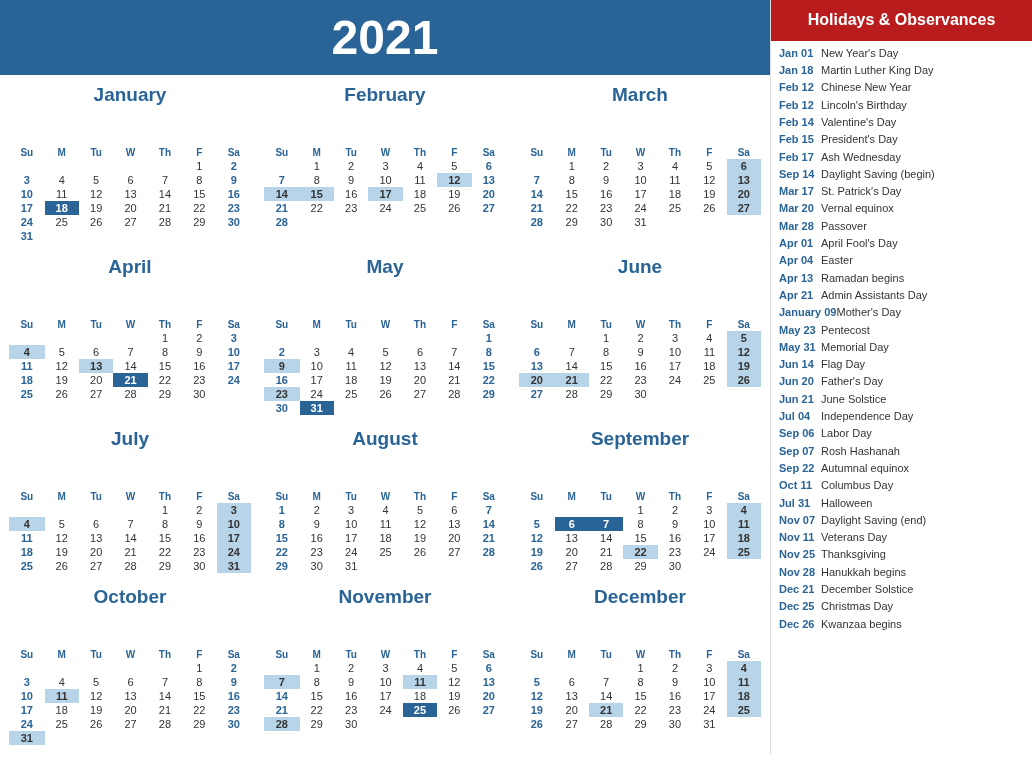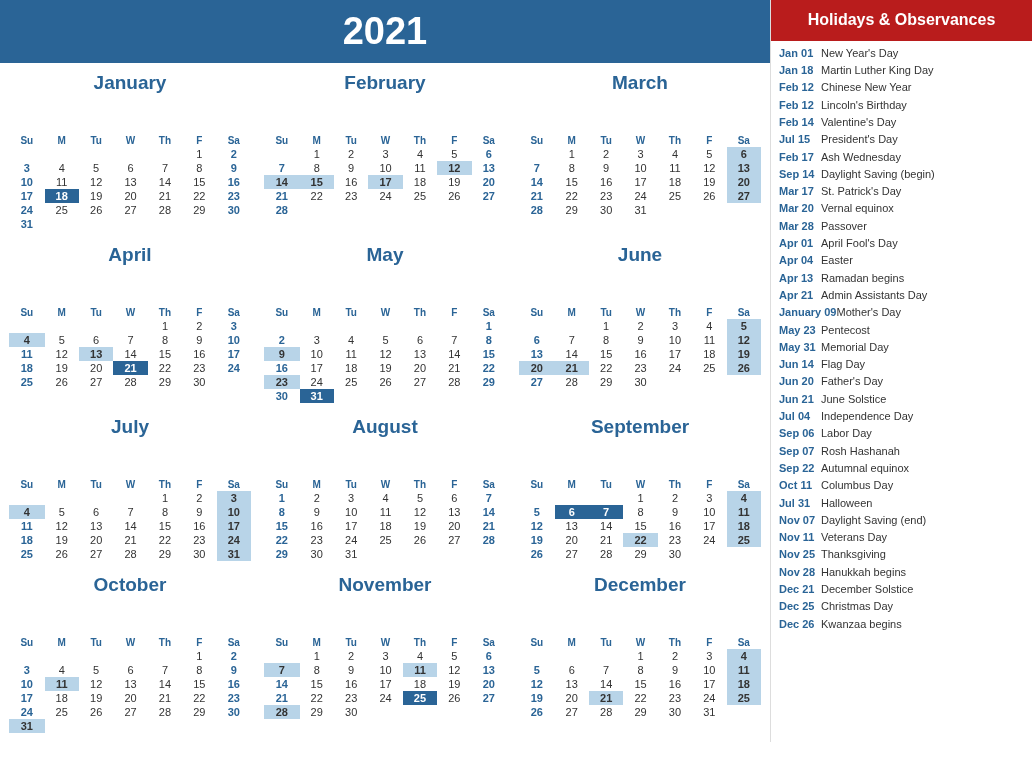--- a/index.html
+++ b/index.html
@@ -15,21 +15,21 @@
       width: 100%;
     }
     .header {
       background: #2a6496;
       text-align: center;
       padding: 10px 0;
       width: 770px;
     }
     .header h1 {
       color: #fff;
-      font-size: 38px;
+      font-size: 48px;
       font-weight: bold;
     }
     .calendar-section {
       width: 770px;
       padding: 5px;
     }
     .months-grid {
       display: grid;
       grid-template-columns: repeat(3, 1fr);
       gap: 5px;
@@ -925,21 +925,21 @@
           </div>
           <div class="holiday-item">
             <span class="holiday-date">Feb 12</span>
             <span class="holiday-name">Lincoln's Birthday</span>
           </div>
           <div class="holiday-item">
             <span class="holiday-date">Feb 14</span>
             <span class="holiday-name">Valentine's Day</span>
           </div>
           <div class="holiday-item">
-            <span class="holiday-date">Jul 15</span>
+            <span class="holiday-date">Feb 15</span>
             <span class="holiday-name">President's Day</span>
           </div>
           <div class="holiday-item">
             <span class="holiday-date">Feb 17</span>
             <span class="holiday-name">Ash Wednesday</span>
           </div>
           <div class="holiday-item">
             <span class="holiday-date">Sep 14</span>
             <span class="holiday-name">Daylight Saving (begin)</span>
           </div>

